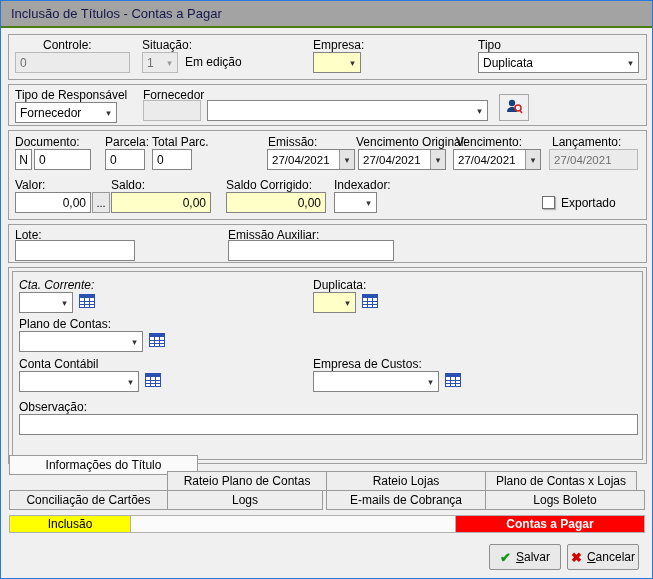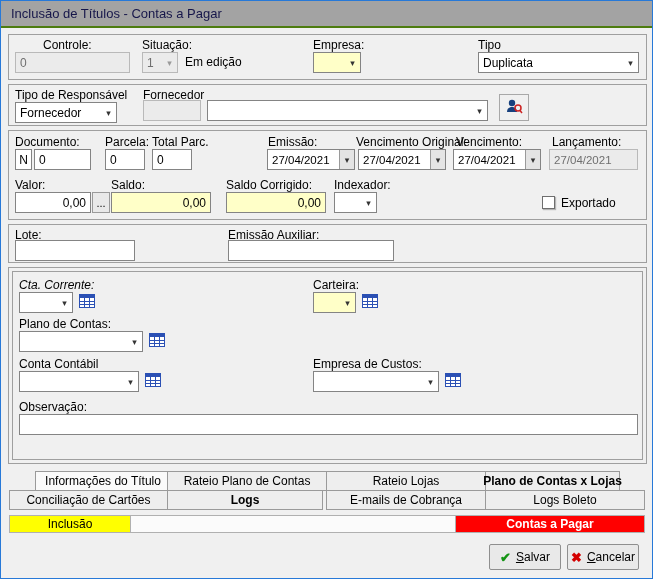--- a/index.html
+++ b/index.html
@@ -165,21 +165,21 @@
         <rect x="0.5" y="0.5" width="15" height="13" fill="#ffffff" stroke="#2b50b4"></rect>
         <rect x="0.5" y="0.5" width="15" height="3.5" fill="#2b50b4"></rect>
         <line x1="0" y1="7.5" x2="16" y2="7.5" stroke="#2b50b4"></line>
         <line x1="0" y1="10.5" x2="16" y2="10.5" stroke="#2b50b4"></line>
         <line x1="5.5" y1="4" x2="5.5" y2="14" stroke="#2b50b4"></line>
         <line x1="10.5" y1="4" x2="10.5" y2="14" stroke="#2b50b4"></line>
       </svg>
     </span>
   </button>
 
-  <span class="lbl" style="left:312px;top:277px;">Carteira:</span>
+  <span class="lbl" style="left:312px;top:277px;">Duplicata:</span>
   <div class="combo yellow" style="left:312px;top:291px;width:43px;">
     <span class="val"></span>
     <span class="arrow">▾</span>
   </div>
   <button class="gridbtn" style="left:358px;top:291px;">
     <span>
       <svg width="16" height="14" viewBox="0 0 16 14">
         <rect x="0.5" y="0.5" width="15" height="13" fill="#ffffff" stroke="#2b50b4"></rect>
         <rect x="0.5" y="0.5" width="15" height="3.5" fill="#2b50b4"></rect>
         <line x1="0" y1="7.5" x2="16" y2="7.5" stroke="#2b50b4"></line>
@@ -240,26 +240,26 @@
         <line x1="0" y1="10.5" x2="16" y2="10.5" stroke="#2b50b4"></line>
         <line x1="5.5" y1="4" x2="5.5" y2="14" stroke="#2b50b4"></line>
         <line x1="10.5" y1="4" x2="10.5" y2="14" stroke="#2b50b4"></line>
       </svg>
     </span>
   </button>
 
   <span class="lbl" style="left:18px;top:399px;">Observação:</span>
   <div class="field" style="left:18px;top:413px;width:619px;"></div>
 
-  <div class="tab active" style="left:8px;top:470px;width:136px;margin-left:26px;">Informações do Título</div>
+  <div class="tab active" style="left:8px;top:454px;width:189px;">Informações do Título</div>
   <div class="tab" style="left:325px;top:470px;width:160px;">Rateio Lojas</div>
   <div class="tab" style="left:166px;top:470px;width:160px;">Rateio Plano de Contas</div>
-  <div class="tab" style="left:484px;top:470px;width:135px;font-weight:bold;">Plano de Contas x Lojas</div>
+  <div class="tab" style="left:484px;top:470px;width:152px;">Plano de Contas x Lojas</div>
   <div class="tab" style="left:8px;top:489px;width:159px;">Conciliação de Cartões</div>
-  <div class="tab" style="left:166px;top:489px;width:156px;font-weight:bold;">Logs</div>
+  <div class="tab" style="left:166px;top:489px;width:156px;">Logs</div>
   <div class="tab" style="left:484px;top:489px;width:160px;">Logs Boleto</div>
   <div class="tab" style="left:325px;top:489px;width:160px;">E-mails de Cobrança</div>
 
   <div class="status-panel yellow" style="left:8px;top:514px;width:122px;">Inclusão</div>
   <div class="status-panel mid" style="left:129px;top:514px;width:326px;"></div>
   <div class="status-panel red" style="left:454px;top:514px;width:190px;">Contas a Pagar</div>
 
   <button class="btn" style="left:488px;top:543px;width:72px;">
     <span class="icon-check">✔</span>
     <span class="btn-label">Salvar</span>

